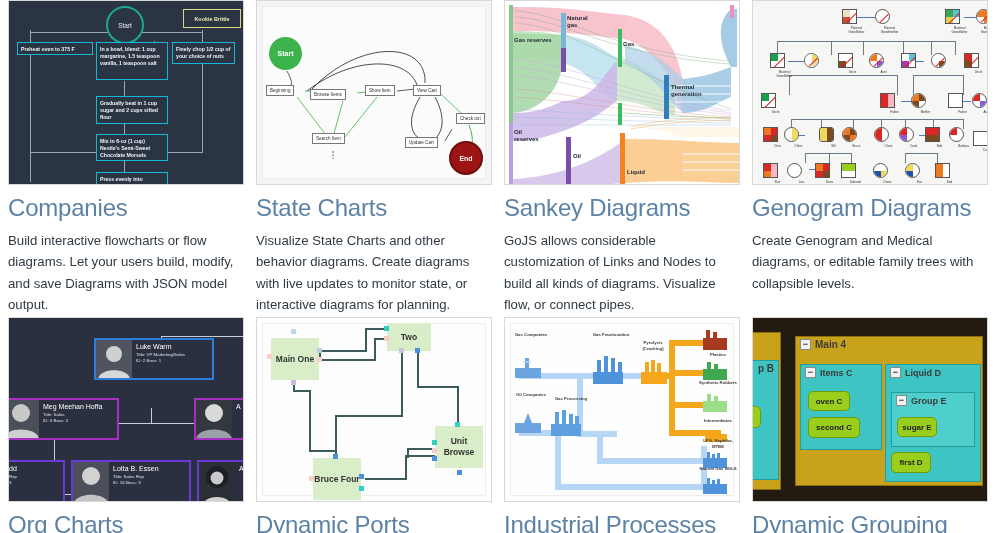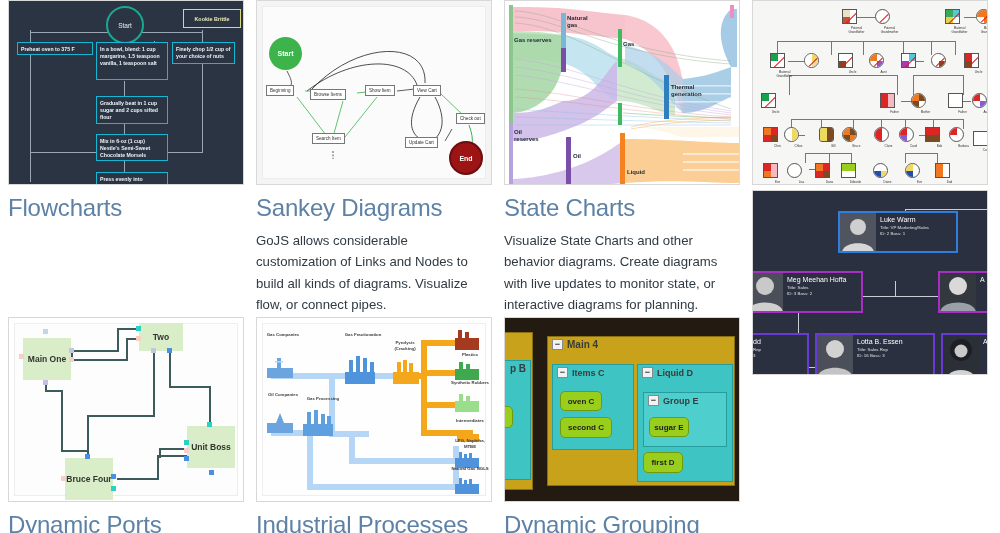--- a/index.html
+++ b/index.html
@@ -449,29 +449,34 @@
       <div class="glab" style="left:41px;top:179px;">Lisa</div>
       <div class="glab" style="left:69px;top:179px;">Dana</div>
       <div class="glab" style="left:95px;top:179px;">Deborah</div>
       <div class="glab" style="left:127px;top:179px;">Diane</div>
       <div class="glab" style="left:159px;top:179px;">Eve</div>
       <div class="glab" style="left:189px;top:179px;">Dad</div>
     </div>
   </div>
 
   <div>
-    <div class="card-title">Flowcharts</div>
+    <div class="card-title">Companies</div>
+    <div class="card-desc">Build interactive flowcharts or flow diagrams. Let your users build, modify, and save Diagrams with JSON model output.</div>
+  </div>
+  <div>
+    <div class="card-title">State Charts</div>
+    <div class="card-desc">Visualize State Charts and other behavior diagrams. Create diagrams with live updates to monitor state, or interactive diagrams for planning.</div>
   </div>
   <div>
     <div class="card-title">Sankey Diagrams</div>
     <div class="card-desc">GoJS allows considerable customization of Links and Nodes to build all kinds of diagrams. Visualize flow, or connect pipes.</div>
   </div>
   <div>
-    <div class="card-title">State Charts</div>
-    <div class="card-desc">Visualize State Charts and other behavior diagrams. Create diagrams with live updates to monitor state, or interactive diagrams for planning.</div>
+    <div class="card-title">Genogram Diagrams</div>
+    <div class="card-desc">Create Genogram and Medical diagrams, or editable family trees with collapsible levels.</div>
   </div>
 
   <div class="card-thumb">
     <div class="oc">
       <div class="ocline" style="left:152px;top:18px;width:84px;height:1.4px;"></div>
       <div class="ocline" style="left:152px;top:18px;width:1.4px;height:22px;"></div>
       <div class="ocline" style="left:142px;top:105px;width:94px;height:1.4px;"></div>
       <div class="ocline" style="left:142px;top:90px;width:1.4px;height:16px;"></div>
       <div class="ocline" style="left:45px;top:105px;width:98px;height:1.4px;"></div>
       <div class="ocline" style="left:45px;top:105px;width:1.4px;height:18px;"></div>
@@ -584,21 +589,21 @@
       <div class="dplink" style="left:200px;top:68px;width:2px;height:40px;"></div>
       <div class="dplink" style="left:150px;top:130px;width:2px;height:10px;"></div>
       <div class="dplink" style="left:150px;top:130px;width:30px;height:2px;"></div>
       <div class="dplink" style="left:178px;top:130px;width:2px;height:8px;"></div>
       <div class="dplink" style="left:108px;top:160px;width:42px;height:2px;"></div>
       <div class="dplink" style="left:148px;top:137px;width:2px;height:24px;"></div>
       <div class="dplink" style="left:148px;top:137px;width:32px;height:2px;"></div>
 
       <div class="dpnode" style="left:14px;top:20px;width:48px;height:42px;">Main One</div>
       <div class="dpnode" style="left:130px;top:5px;width:44px;height:28px;">Two</div>
-      <div class="dpnode" style="left:178px;top:108px;width:48px;height:42px;">Unit Boss</div>
+      <div class="dpnode" style="left:178px;top:108px;width:48px;height:42px;">Unit Browse</div>
       <div class="dpnode" style="left:56px;top:140px;width:48px;height:42px;">Bruce Four</div>
 
       <div class="port" style="left:34px;top:11px;background:#bdd7ef;"></div>
       <div class="port" style="left:10px;top:36px;background:#f8cfc6;"></div>
       <div class="port" style="left:60px;top:30px;background:#c5c5de;"></div>
       <div class="port" style="left:60px;top:39px;background:#f6cfcf;"></div>
       <div class="port" style="left:34px;top:62px;background:#c9bde8;"></div>
       <div class="port" style="left:127px;top:8px;background:#2fd0c4;"></div>
       <div class="port" style="left:127px;top:18px;background:#f6cfc0;"></div>
       <div class="port" style="left:142px;top:30px;background:#c5c5de;"></div>

